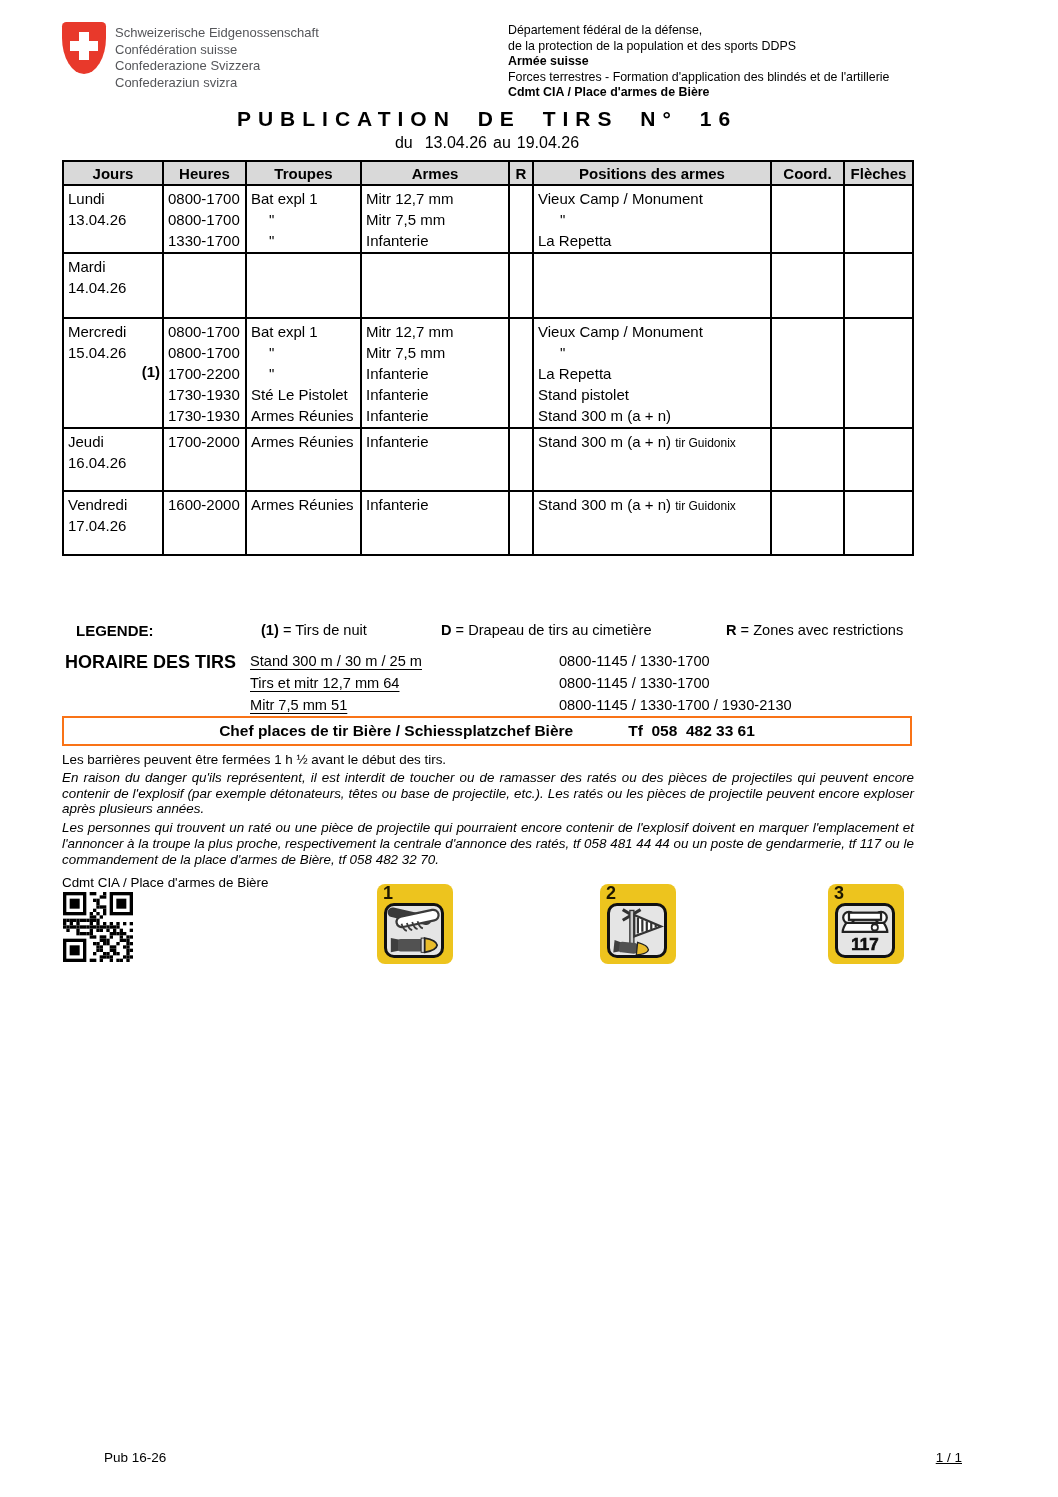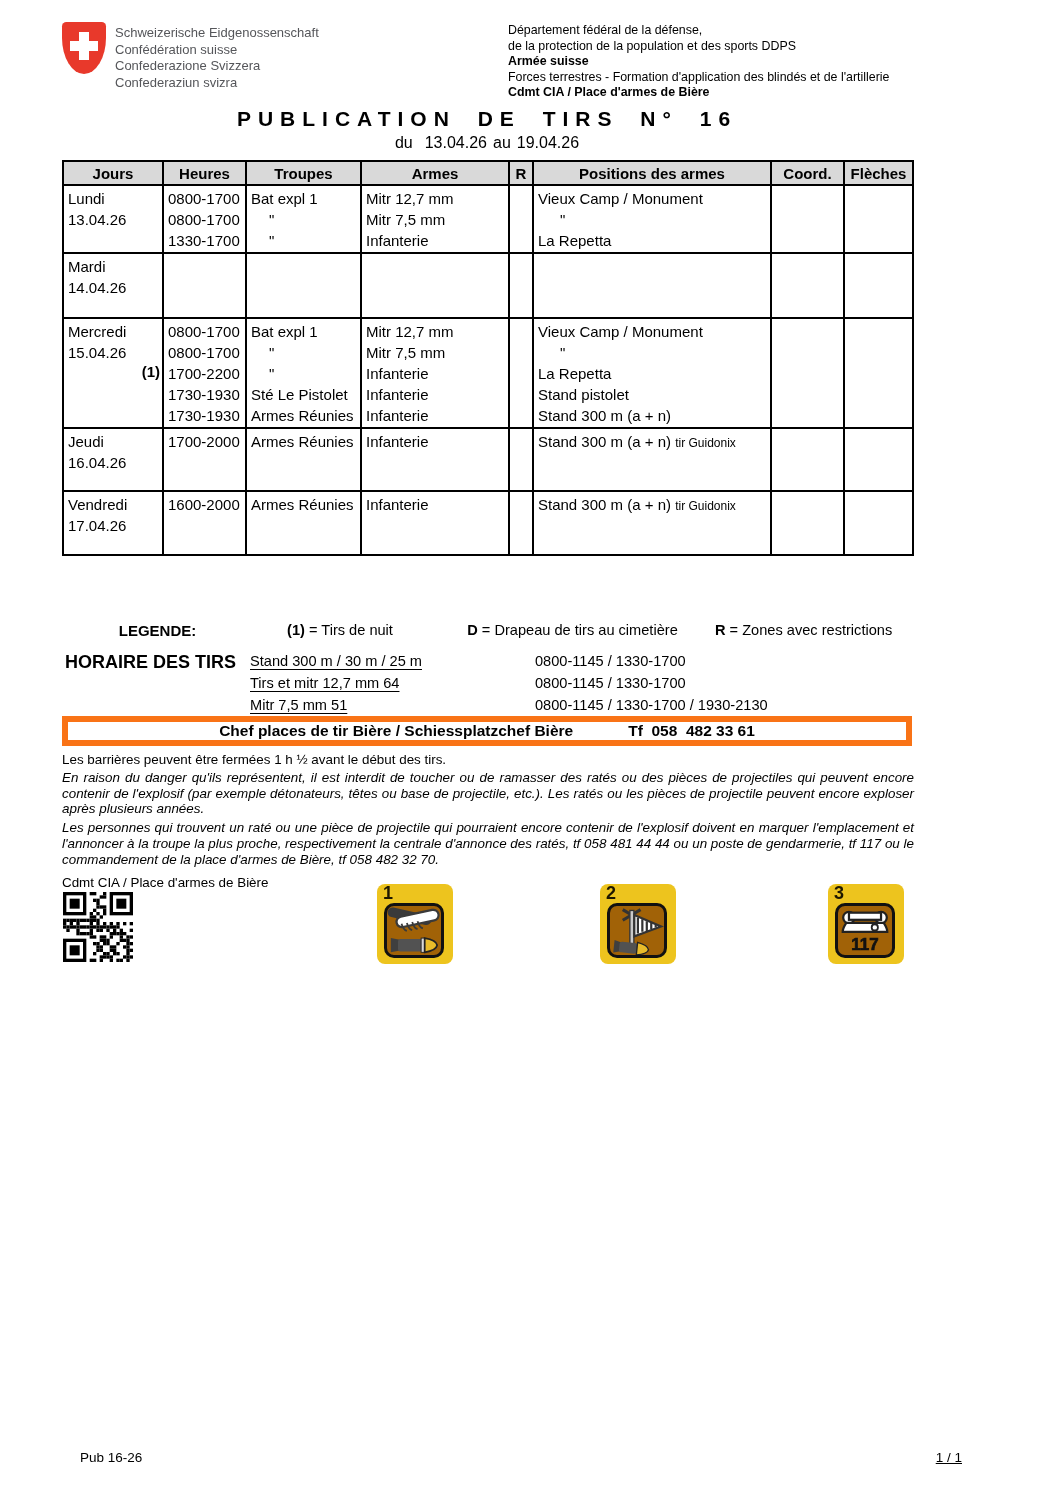--- a/index.html
+++ b/index.html
@@ -27,49 +27,49 @@
   table.sched th{background:#d9d9d9;font-size:15px;font-weight:bold;height:24px;padding:1px 2px;text-align:center;}
   table.sched td{vertical-align:top;padding:2px 0 0 4px;font-size:15px;}
   td.jours{position:relative;}
   .ln{height:21.2px;line-height:21.2px;white-space:nowrap;overflow:visible;}
   .dit{padding-left:18px;}
   .pos-dit{padding-left:22px;}
   .small{font-size:12px;}
   .note{position:absolute;right:2px;font-weight:bold;font-size:15px;}
 
   
-  .legend-row{position:absolute;left:65px;top:622px;width:850px;display:flex;font-size:14.6px;text-align:center;}
+  .legend-row{position:absolute;left:76px;top:622px;width:850px;display:flex;font-size:14.6px;}
   .legend-label{width:185px;font-weight:bold;font-size:15px;}
   .leg-i1{width:180px;}
   .leg-i2{width:285px;}
   .legend-row b{font-weight:bold;}
   .horaire{position:absolute;left:65px;top:650px;width:850px;display:flex;font-size:14.6px;}
   .horaire-label{width:185px;font-weight:bold;font-size:18px;padding-top:2px;}
-  .h-row{height:22px;line-height:22px;display:flex;}
+  .h-row{height:22px;line-height:22px;display:flex;gap:24px;}
   .h-name{width:285px;text-decoration:underline;text-underline-offset:3px;}
 
-  .chef-box{position:absolute;left:62px;top:716px;width:850px;height:30px;border:6px solid #f97316;box-sizing:border-box;
+  .chef-box{position:absolute;left:62px;top:716px;width:850px;height:30px;border:2px solid #f97316;box-sizing:border-box;
             display:flex;align-items:center;justify-content:center;font-size:15.5px;font-weight:bold;}
   .chef-box .phone{margin-left:55px;white-space:pre;}
 
   .notices{position:absolute;left:62px;top:752px;width:852px;font-size:13.4px;line-height:15.8px;}
   .notices p{margin:0;}
   .notices .just{text-align:justify;font-style:italic;}
   .notices .mt2{margin-top:2px;} .notices .mt4{margin-top:3px;} .notices .mt7{margin-top:7px;}
 
   .media-row{position:absolute;left:0;top:884px;width:1058px;height:82px;}
   .qr{position:absolute;left:63px;top:8px;}
   .picto{position:absolute;top:0;width:76px;height:80px;background:#edc41e;border-radius:8px;}
   .picto .num{position:absolute;top:-1px;left:6px;font-size:18px;font-weight:bold;color:#1e1800;}
-  .picto .inner{position:absolute;left:7px;top:19px;width:60px;height:55px;background:#a16207;
+  .picto .inner{position:absolute;left:7px;top:19px;width:60px;height:55px;background:#e5e5e5;
                 border:3px solid #111;border-radius:10px;box-sizing:border-box;overflow:hidden;}
   .picto svg{display:block;width:100%;height:100%;}
 
   .footer{position:absolute;left:0;top:1450px;width:1058px;font-size:13.5px;}
-  .footer .fl{position:absolute;left:80px;}
+  .footer .fl{position:absolute;left:104px;}
   .footer .fr{position:absolute;right:96px;text-decoration:underline;}
 </style>
 </head>
 <body>
 
 <div class="page">
 
   <div class="logo-block">
     <div class="shield">
       <div class="cv"></div>

